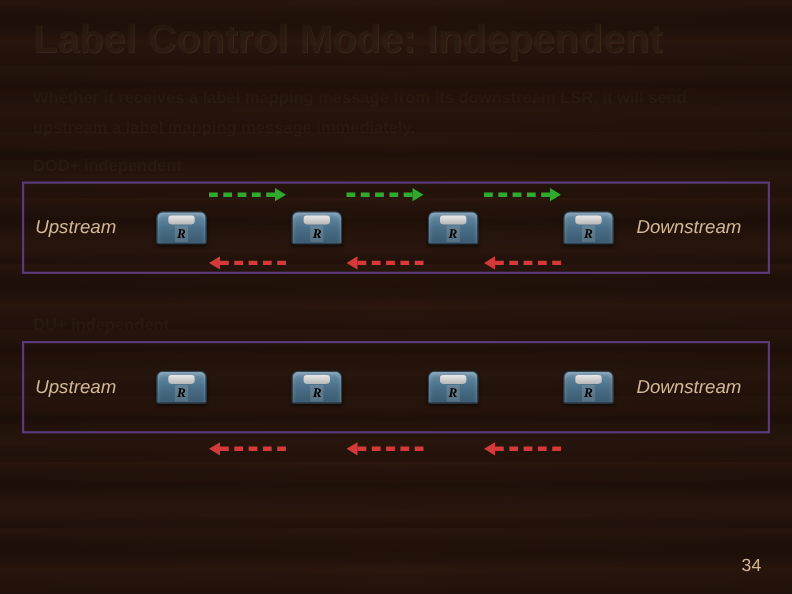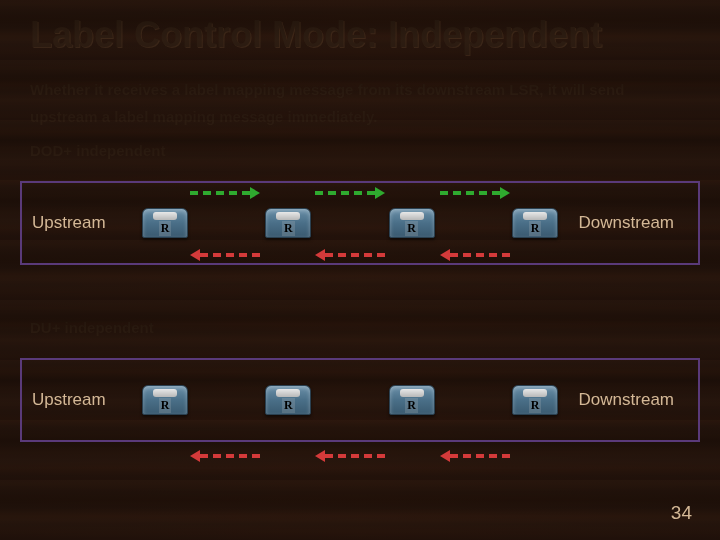--- a/index.html
+++ b/index.html
@@ -40,26 +40,27 @@
     padding: 10px 30px 4px 30px;
     line-height: 1.8;
   }
   .section-label {
     font-size: 15px;
     font-weight: bold;
     color: #1a0f08;
     padding: 8px 30px 6px 30px;
   }
   .diagram-box {
-    margin: 16px 20px;
+    margin: 0 20px;
     border: 2px solid #5a3a7a;
     height: 84px;
     position: relative;
     display: flex;
     align-items: center;
+    font-style: italic;
   }
   .side-label {
     position: absolute;
     font-size: 17px;
     color: #d4b896;
     top: 50%;
     transform: translateY(-50%);
   }
   .side-label.left { left: 10px; }
   .side-label.right { right: 24px; }
@@ -153,21 +154,21 @@
     position: absolute;
     left: 0; top: -4px;
     border-right: 10px solid #d43a3a;
     border-top: 6px solid transparent;
     border-bottom: 6px solid transparent;
   }
   .page-num {
     position: absolute;
     bottom: 16px;
     right: 28px;
-    font-size: 19px;
+    font-size: 16px;
     color: #d4b896;
     margin-left: 27px;
   }
   .gap { height: 30px; }
 </style>
 </head>
 <body>
 <div class="wood-overlay"></div>
 
 <div class="title">Label Control Mode: Independent</div>

